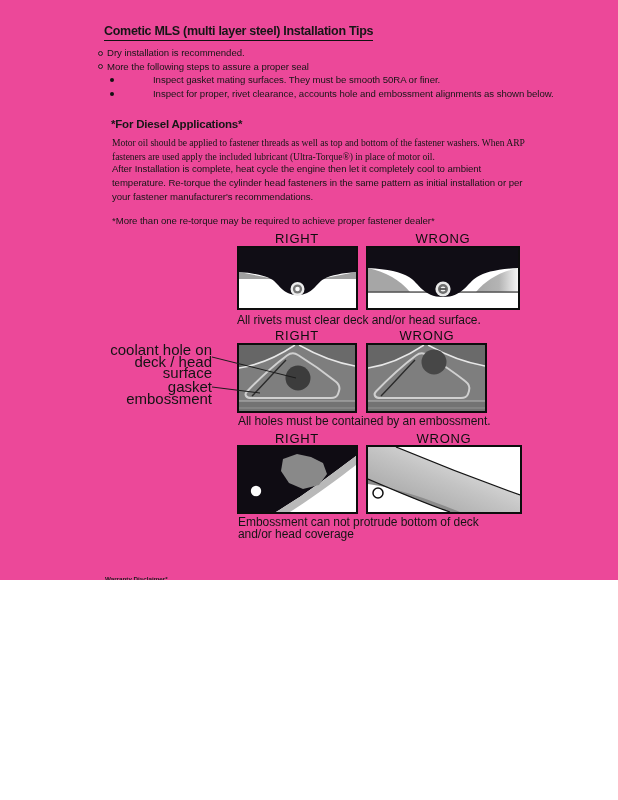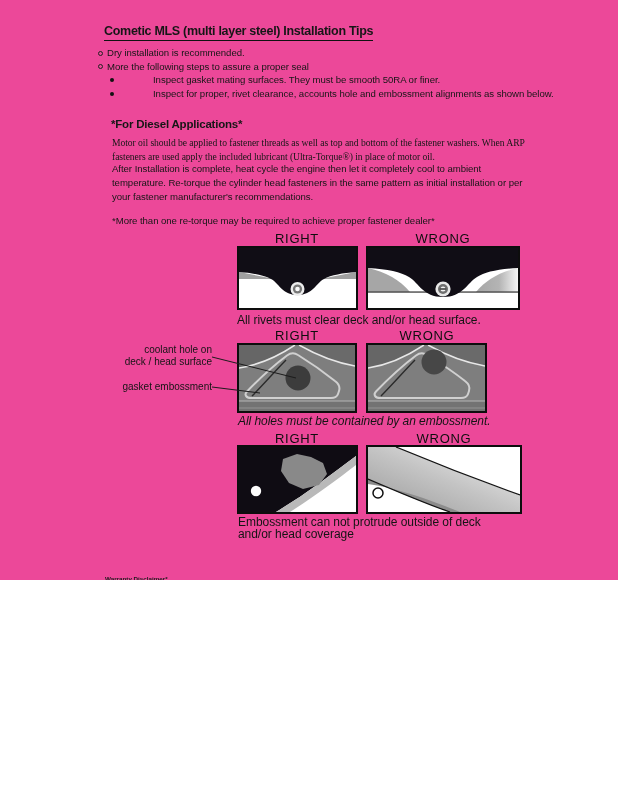--- a/index.html
+++ b/index.html
@@ -15,21 +15,21 @@
   .sub{padding-left:12px;gap:36px;}
   .fdot{width:4px;height:4px;background:#111;border-radius:50%;display:inline-block;
         margin:4.5px 3px 0 0;flex:0 0 auto;}
   .dieselh{left:111px;top:118px;font-size:11.5px;font-weight:bold;letter-spacing:-0.2px;}
   .para{left:112px;width:414px;font-size:9.6px;line-height:13.9px;letter-spacing:-0.05px;}
   .p1{top:136px;font-family:Liberation Serif, serif;} .p2{top:162px;} .note{top:214px;}
   .hdr{font-size:13px;font-weight:500;letter-spacing:0.7px;width:100px;text-align:center;color:#0e0e0e;}
   .dbox{border:2px solid #0d0d0d;box-sizing:border-box;background:#fff;}
   .dbox svg{display:block;width:100%;height:100%;}
   .cap{font-size:12px;letter-spacing:-0.05px;color:#141414;}
-  .lbl{width:116px;text-align:right;font-size:10px;line-height:11.5px;color:#141414;}
+  .lbl{width:116px;text-align:right;font-size:15px;line-height:11.5px;color:#141414;}
   .warranty{left:105px;top:576px;width:412px;}
   .wz{width:824px;transform:scale(0.5);transform-origin:0 0;font-size:11.5px;
       line-height:13px;color:#2a2a2a;}
   .wz h2{font-size:12.5px;font-weight:bold;margin:0 0 11px 0;color:#1a1a1a;}
   .wz p{margin:0 0 11px 0;}
   .wz p.tight{margin:0;}
   .footer{left:389px;top:761px;font-size:11px;letter-spacing:0.3px;color:#222;}
   .leader{pointer-events:none;}
 </style>
 </head>
@@ -131,21 +131,21 @@
       <path d="M0,23 C26,19 44,8 56,0" stroke="#e8e8e8" stroke-width="1.6" fill="none"></path>
       <path d="M60,0 C74,8 95,17 117,21" stroke="#e8e8e8" stroke-width="1.6" fill="none"></path>
       <rect x="0" y="56" width="117" height="10" fill="#737373"></rect>
       <path d="M0,56 H117" stroke="#b5b5b5" stroke-width="1"></path>
       <path d="M0,63 H117" stroke="#9d9d9d" stroke-width="0.8"></path>
       <path d="M12,53 C7,53 5,49.5 8,46.5 C20,34 38,18 48,10.5 C52,7.5 56,8 59,10 C72,18 87,28 97,36 C101,39 102,43 101,46 L100,49 C99,52 97,53 93,53 Z" stroke="#d0d0d0" stroke-width="2" fill="none" stroke-linejoin="round"></path>
       <path d="M13,51 C24,40 38,24 47,15" stroke="#2b2b2b" stroke-width="1.4" fill="none"></path>
       <circle cx="66" cy="17" r="12.5" fill="#474747"></circle>
     </svg>
   </div>
-  <div class="abs cap" style="left:238px;top:414px;font-style:italic;">All holes must be contained by an embossment.</div>
+  <div class="abs cap" style="left:238px;top:414px;">All holes must be contained by an embossment.</div>
 
   <svg class="abs leader" style="left:96px;top:335px;width:300px;height:80px;" viewBox="0 0 300 80">
     <line x1="116" y1="22" x2="200" y2="43" stroke="#1c1c1c" stroke-width="1"></line>
     <line x1="116" y1="52" x2="164" y2="58" stroke="#1c1c1c" stroke-width="1"></line>
   </svg>
 
   <div class="abs hdr" style="left:247px;top:431px;">RIGHT</div>
   <div class="abs hdr" style="left:394px;top:431px;">WRONG</div>
 
   <div class="abs dbox" style="left:237px;top:445px;width:121px;height:69px;">
@@ -168,21 +168,21 @@
       </defs>
       <rect x="0" y="0" width="152" height="65" fill="#ffffff"></rect>
       <path d="M28,0 L0,0 L0,32 C28,44 56,56 82,65 L152,65 L152,48 C110,33 64,15 28,0 Z" fill="url(#gradB)"></path>
       <path d="M0,32 C28,44 56,56 82,65 L92,65 C62,53 30,41 0,37 Z" fill="#8c8c8c"></path>
       <path d="M28,0 C64,15 110,33 152,48" stroke="#141414" stroke-width="1.3" fill="none"></path>
       <path d="M0,32 C28,44 56,56 82,65" stroke="#141414" stroke-width="1.3" fill="none"></path>
       <circle cx="10" cy="46" r="5" fill="#ffffff" stroke="#101010" stroke-width="1.5"></circle>
     </svg>
   </div>
   <div class="abs cap" style="left:238px;top:516px;line-height:12.2px;">
-    <div>Embossment can not protrude outside of deck</div>
+    <div>Embossment can not protrude bottom of deck</div>
     <div>and/or head coverage</div>
   </div>
 
   <div class="abs warranty">
     <div class="wz">
       <h2>Warranty Disclaimer*</h2>
       <p>Due to the nature of performance applications, the parts in this catalog are sold without any express warranty or any implied warranty of merchantability or fitness for a particular purpose.  Cometic Gasket Inc., shall not, under any circumstances, be liable for any special, incidental or consequential damages, including, person, party or property, but not limited to, damage, or loss of property or equipment, loss of profits or revenue, cost of purchased or replacement goods, or claims of customers of the purchase, which may arise and/or result from sale, installation or use of these parts.  Installation of these parts could adversely affect the motor manufacturers warranty coverage.</p>
       <p class="tight">VENUE-The agreed upon venue, in the event of dispute whatsoever between the parties, whether instituted by either party, including, but not limited to, contract terms, payment terms, delivery, type, defects, sufficiency of product, shall be the Court of Common Pleas, Lake County, Ohio or the Painesville Municipal Court, Lake County, Ohio, depending on the amount in controversy.</p>
       <p>This agreement shall be governed by and construed under the laws of the State of Ohio.</p>
       <p>All prices and terms are subject to change without notice.</p>

